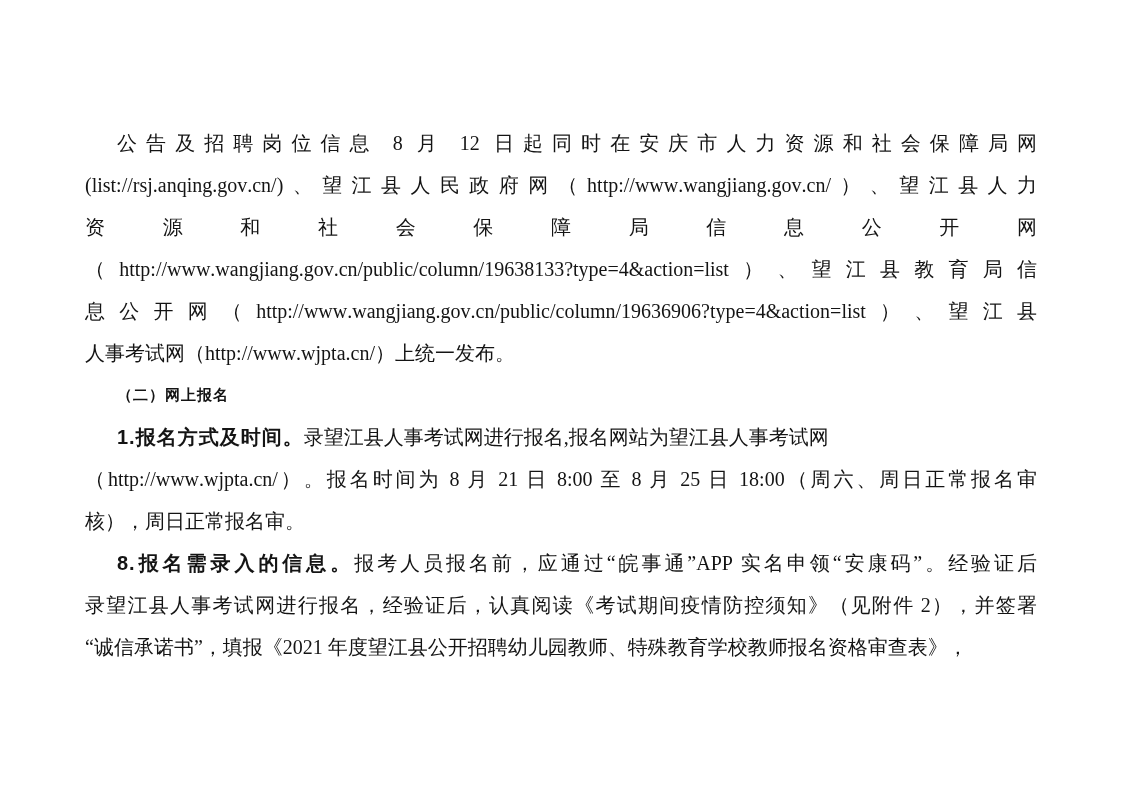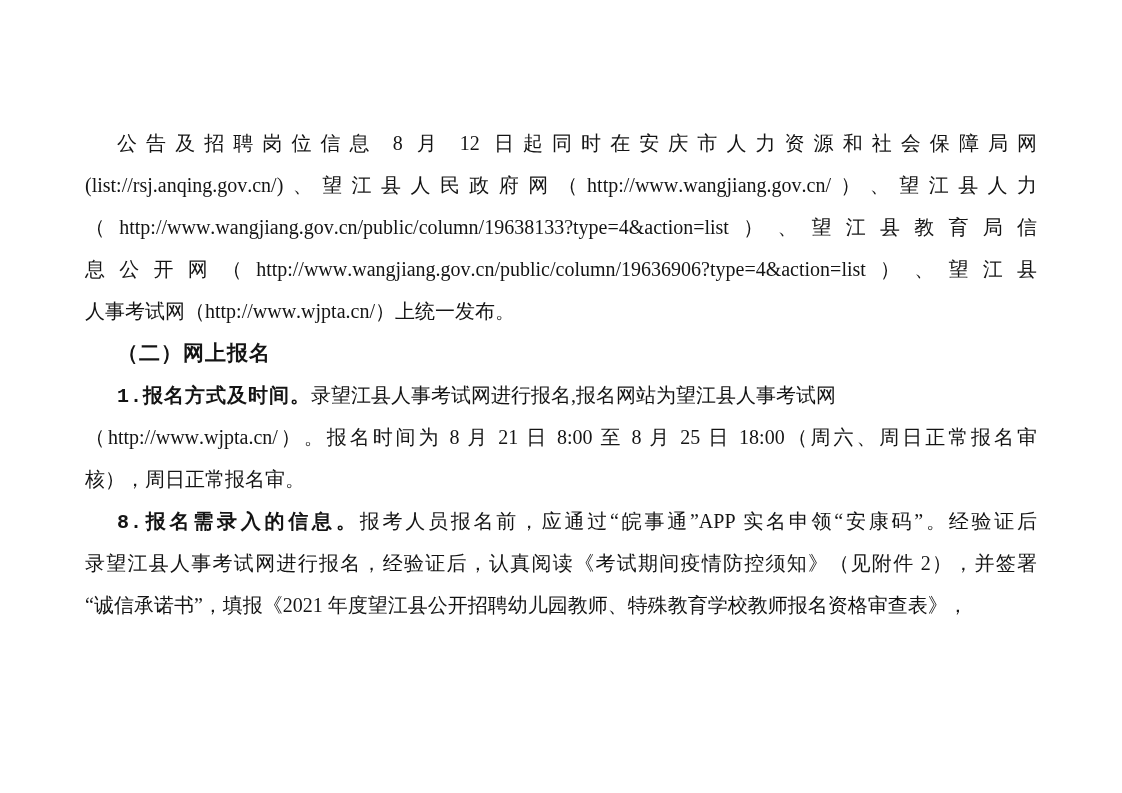--- a/index.html
+++ b/index.html
@@ -39,40 +39,41 @@
     text-align: justify;
     text-align-last: justify;
   }
   .line.indent > .seg:first-child {
     padding-left: 32px;
   }
   .seg {
     font-kerning: none;
   }
   .seg.bold {
-    font-family: Liberation Mono, monospace;
+    font-family: Liberation Sans, sans-serif;
     font-weight: 700;
     letter-spacing: 1px;
   }
   .line.heading {
     font-family: Liberation Serif, serif;
     font-weight: 700;
-    font-size: 21px;
+    font-size: 15px;
     letter-spacing: 1px;
   }
 </style>
 </head>
 <body>
 
 <div class="page">
   <div class="textblock">
 
     <div class="para">
       <div class="line stretch indent"><span class="seg">公告及招聘岗位信息 8 月 12 日起同时在安庆市人力资源和社会保障局网</span></div>
       <div class="line stretch"><span class="seg">(list://rsj.anqing.gov.cn/)、望江县人民政府网（http://www.wangjiang.gov.cn/）、望江县人力</span></div>
+      <div class="line stretch"><span class="seg">资源和社会保障局信息公开网</span></div>
       <div class="line stretch"><span class="seg">（http://www.wangjiang.gov.cn/public/column/19638133?type=4&amp;action=list）、望江县教育局信</span></div>
       <div class="line stretch"><span class="seg">息公开网（http://www.wangjiang.gov.cn/public/column/19636906?type=4&amp;action=list）、望江县</span></div>
       <div class="line"><span class="seg">人事考试网（http://www.wjpta.cn/）上统一发布。</span></div>
     </div>
 
     <div class="para">
       <div class="line heading indent"><span class="seg">（二）网上报名</span></div>
     </div>
 
     <div class="para">

